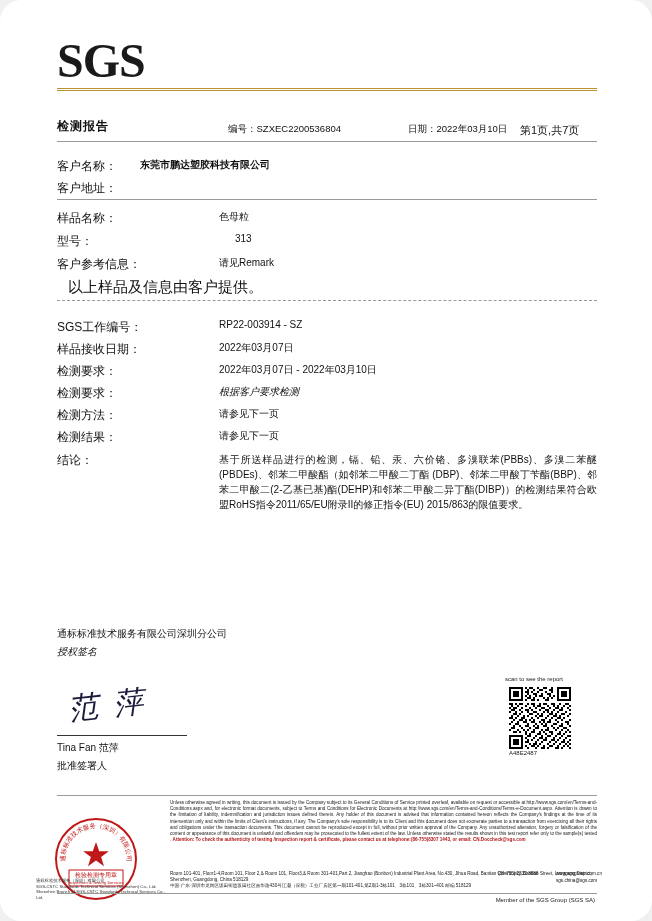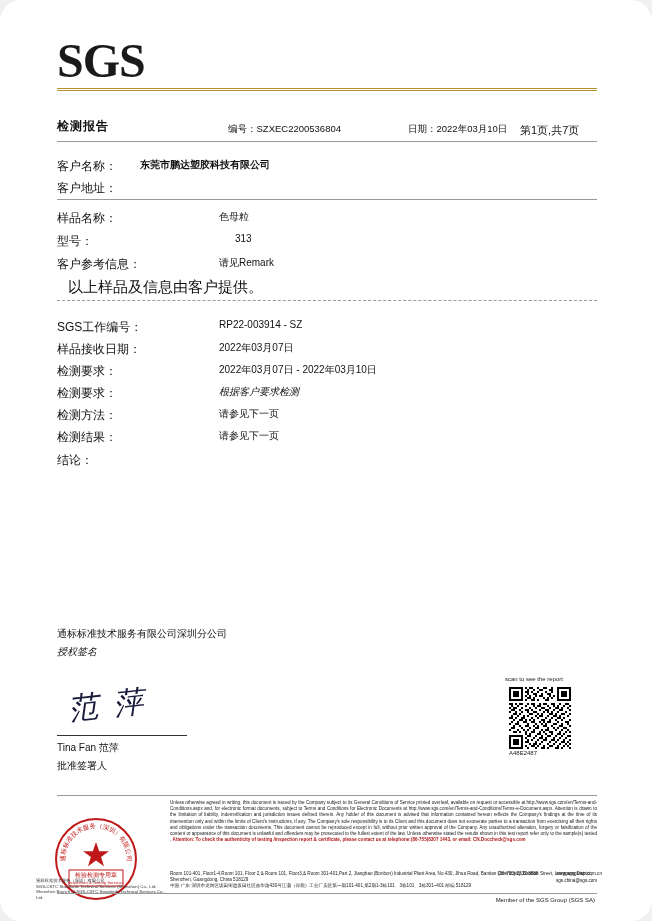--- a/index.html
+++ b/index.html
@@ -284,20 +284,21 @@
   <div class="fld-label" style="left:57px; top:385px;">检测要求：</div>
   <div class="fld-value" style="left:219px; top:385px;font-style:italic;">根据客户要求检测</div>
 
   <div class="fld-label" style="left:57px; top:407px;">检测方法：</div>
   <div class="fld-value" style="left:219px; top:407px;">请参见下一页</div>
 
   <div class="fld-label" style="left:57px; top:429px;">检测结果：</div>
   <div class="fld-value" style="left:219px; top:429px;">请参见下一页</div>
 
   <div class="fld-label" style="left:57px; top:452px;">结论：</div>
+  <div class="concl-text">基于所送样品进行的检测，镉、铅、汞、六价铬、多溴联苯(PBBs)、多溴二苯醚(PBDEs)、邻苯二甲酸酯（如邻苯二甲酸二丁酯 (DBP)、邻苯二甲酸丁苄酯(BBP)、邻苯二甲酸二(2-乙基已基)酯(DEHP)和邻苯二甲酸二异丁酯(DIBP)）的检测结果符合欧盟RoHS指令2011/65/EU附录II的修正指令(EU) 2015/863的限值要求。</div>
 
   <div class="signblock-line" style="top:627px;">通标标准技术服务有限公司深圳分公司</div>
   <div class="signblock-line" style="top:645px;font-style:italic;">授权签名</div>
 
   <div class="sig-script">范 萍</div>
   <div class="sig-underline"></div>
 
   <div class="signblock-line" style="top:741px;">Tina Fan 范萍</div>
   <div class="signblock-line" style="top:759px;font-family:Liberation Serif, serif;">批准签署人</div>
 

